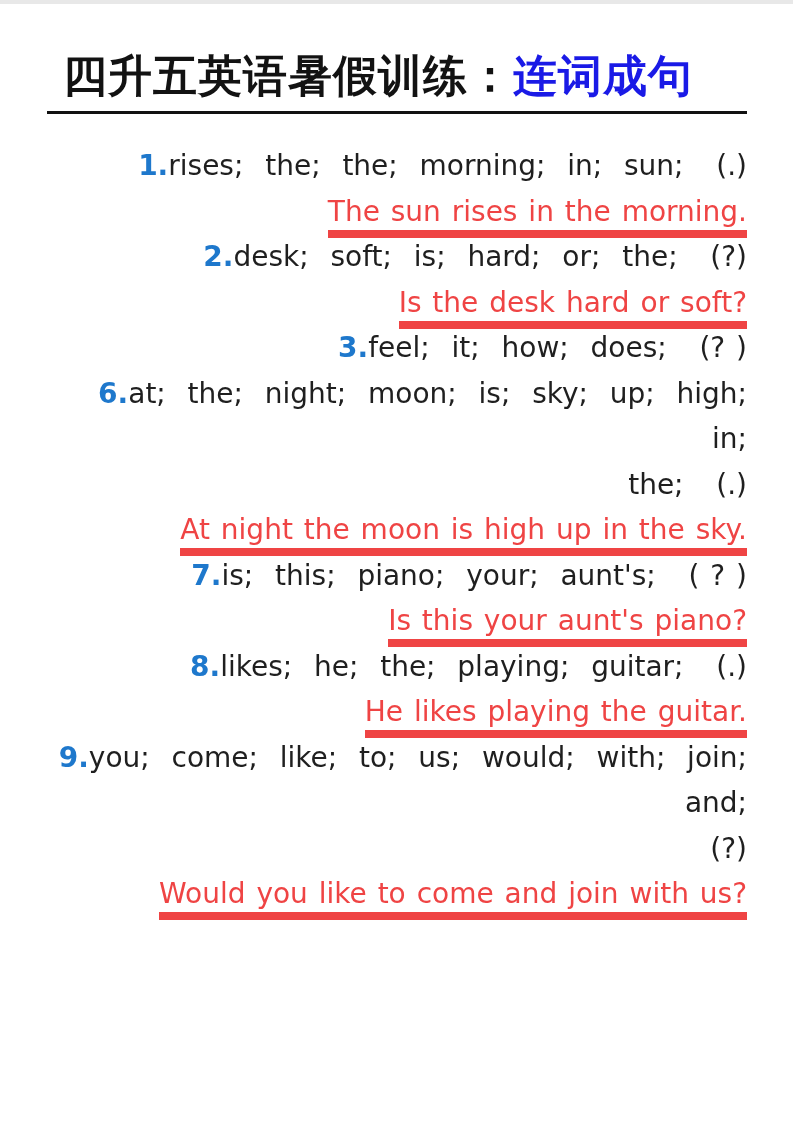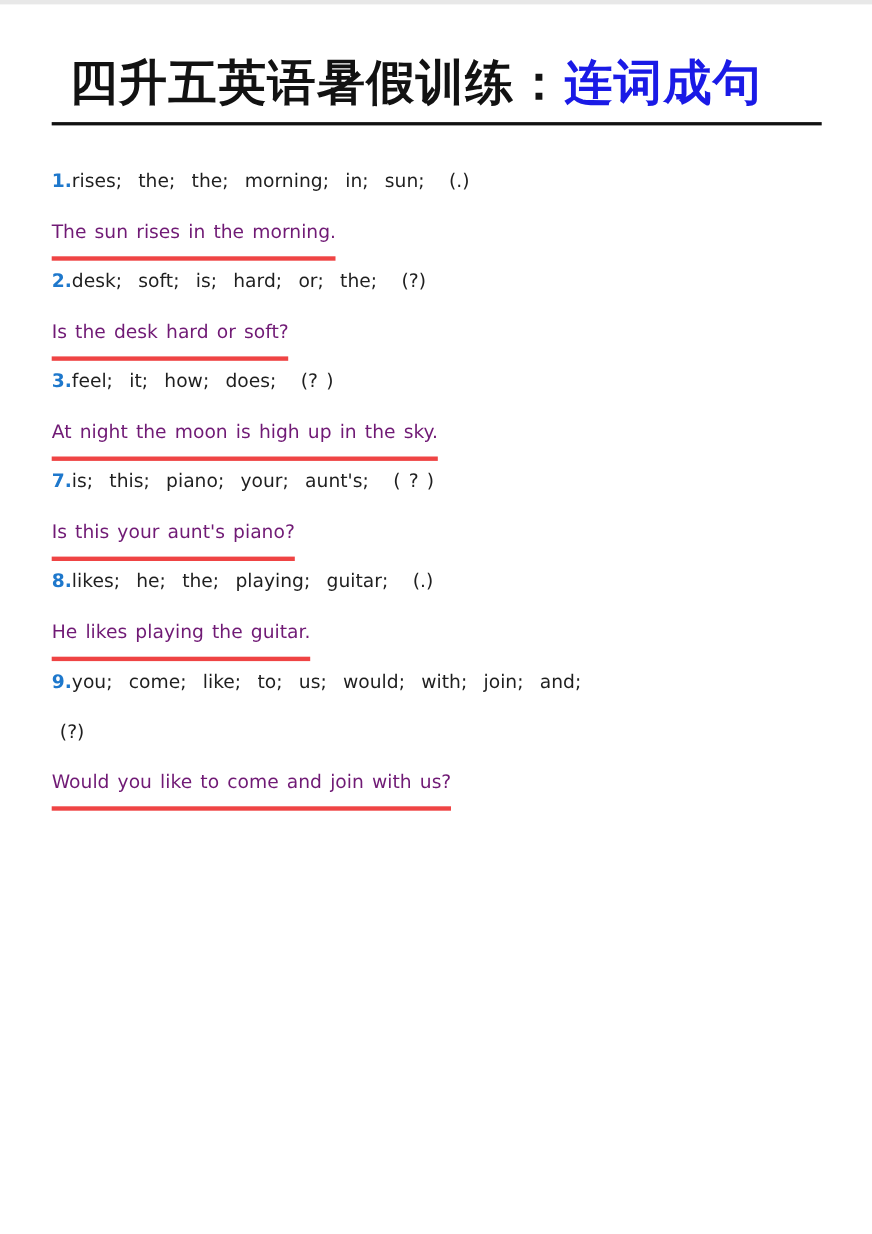--- a/index.html
+++ b/index.html
@@ -20,36 +20,37 @@
     color: #121212;
     letter-spacing: 1px;
     line-height: 52px;
     padding: 0 0 9px 16px;
     border-bottom: 3px solid #111111;
     white-space: nowrap;
   }
   .title .hl { color: #1a1ae6; }
   .content {
     margin-top: 29px;
-    font-size: 17px;
+    font-size: 28px;
     line-height: 45.5px;
     color: #1f1f1f;
     word-spacing: 2px;
+    text-align: right;
   }
   .content p { margin: 0; }
   .scramble .num {
     color: #1e78cc;
     font-weight: bold;
   }
   .scramble .words { white-space: pre-wrap; }
   .answer .ans {
-    color: #701a75;
+    color: #ef4444;
     white-space: pre-wrap;
-    border-bottom: 4px solid #ef4444;
-    padding-bottom: 12px;
+    border-bottom: 8px solid #ef4444;
+    padding-bottom: 2px;
   }
 </style>
 </head>
 <body>
 
 <div class="page">
 
   <div class="title"><span>四升五英语暑假训练：</span><span class="hl">连词成句</span></div>
 
   <div class="content">
@@ -66,20 +67,22 @@
 
     <div class="exercise">
       <p class="scramble"><span class="num">3.</span><span class="words">feel;  it;  how;  does;   (? )</span></p>
     </div>
 
 
     <div class="exercise">
     </div>
 
     <div class="exercise">
+      <p class="scramble"><span class="num">6.</span><span class="words">at;  the;  night;  moon;  is;  sky;  up;  high;  in;
+the;   (.)</span></p>
       <p class="answer"><span class="ans">At night the moon is high up in the sky.</span></p>
     </div>
 
     <div class="exercise">
       <p class="scramble"><span class="num">7.</span><span class="words">is;  this;  piano;  your;  aunt's;   ( ? )</span></p>
       <p class="answer"><span class="ans">Is this your aunt's piano?</span></p>
     </div>
 
     <div class="exercise">
       <p class="scramble"><span class="num">8.</span><span class="words">likes;  he;  the;  playing;  guitar;   (.)</span></p>

